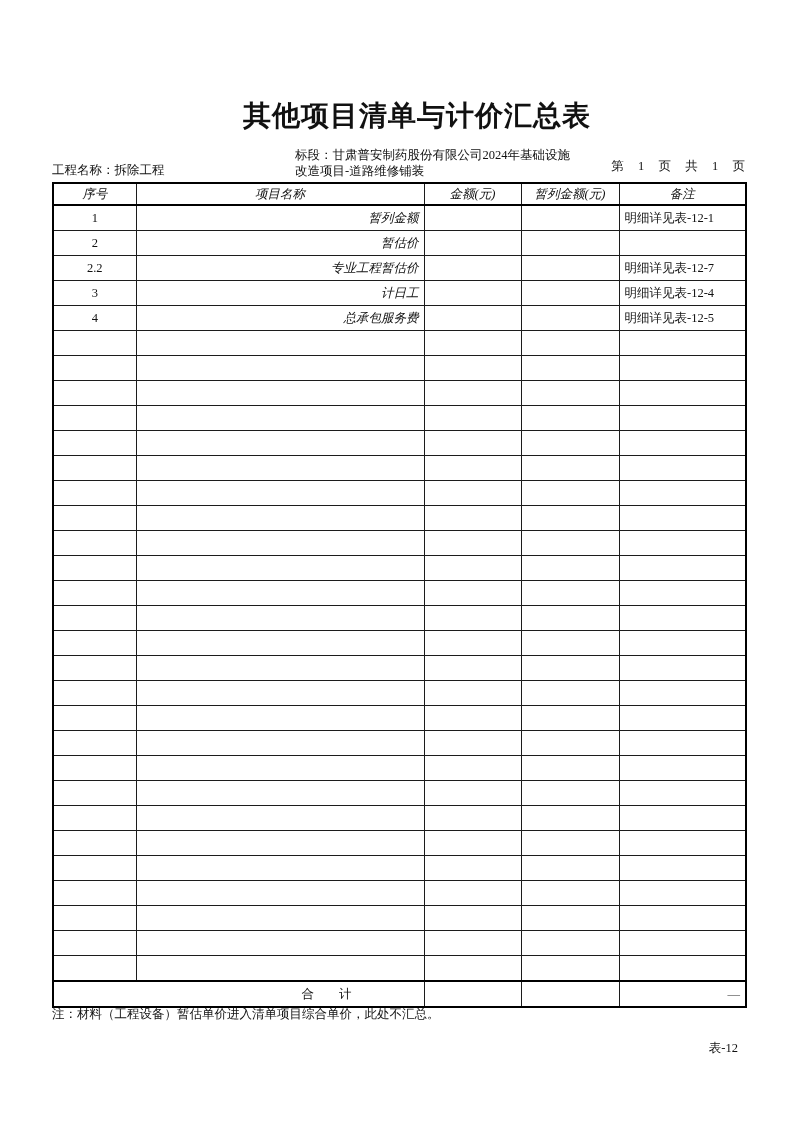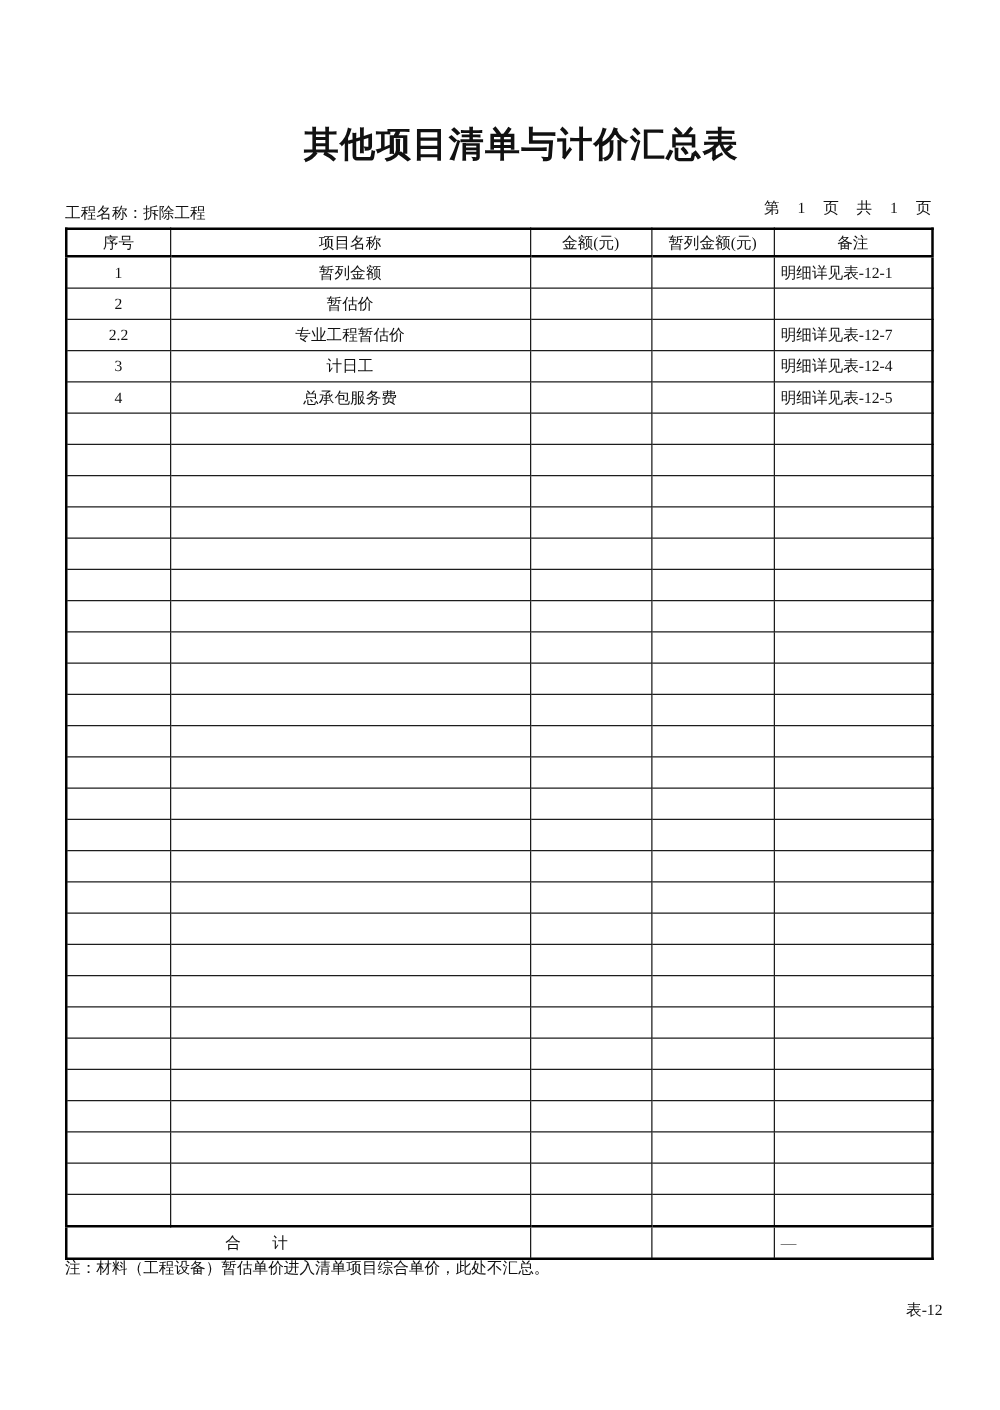--- a/index.html
+++ b/index.html
@@ -32,48 +32,50 @@
   }
   th,td{
     border:1px solid #1c1c1c;
     padding:0 5px;
     height:24px;
     line-height:1.15;
     overflow:hidden;white-space:nowrap;
     font-weight:normal;
     vertical-align:middle;
   }
-  thead th{height:20px;text-align:center;border-bottom:2px solid #000;}
+  thead th{height:20px;text-align:center;border-bottom:2px solid #000;font-style:italic;}
   .c-no{text-align:center;padding:0 2px;}
-  .c-name{text-align:center;}
+  .c-name{text-align:right;font-style:italic;}
   .c-amount{text-align:right;}
   .c-settle{text-align:right;}
   .c-remark{text-align:left;}
-  tr.total-row td{border-top:2px solid #000;}
+  tr.total-row td{border-top:2px solid #000;text-align:right;}
   td.total-label{text-align:center;padding-right:72px;}
   td.total-remark{color:#555;}
   .footnote{
     position:absolute;left:52px;top:1006px;width:743px;
     font-size:12.5px;white-space:nowrap;
   }
   .table-tag{
-    position:absolute;right:46px;top:1040px;
+    position:absolute;right:62px;top:1040px;
     font-size:12.5px;
   }
 </style>
 </head>
 <body>
 
 <div class="page">
 
   <h1 class="doc-title">其他项目清单与计价汇总表</h1>
 
   <div class="meta">
     <div class="meta-left">工程名称：拆除工程</div>
     <div class="meta-center">
+      <div>标段：甘肃普安制药股份有限公司2024年基础设施</div>
+      <div>改造项目-道路维修铺装</div>
     </div>
     <div class="meta-right">第  1  页  共  1  页</div>
   </div>
 
   <div class="table-wrap">
     <table>
       <colgroup>
         <col style="width:83px">
           <col style="width:288px">
           <col style="width:97px">

